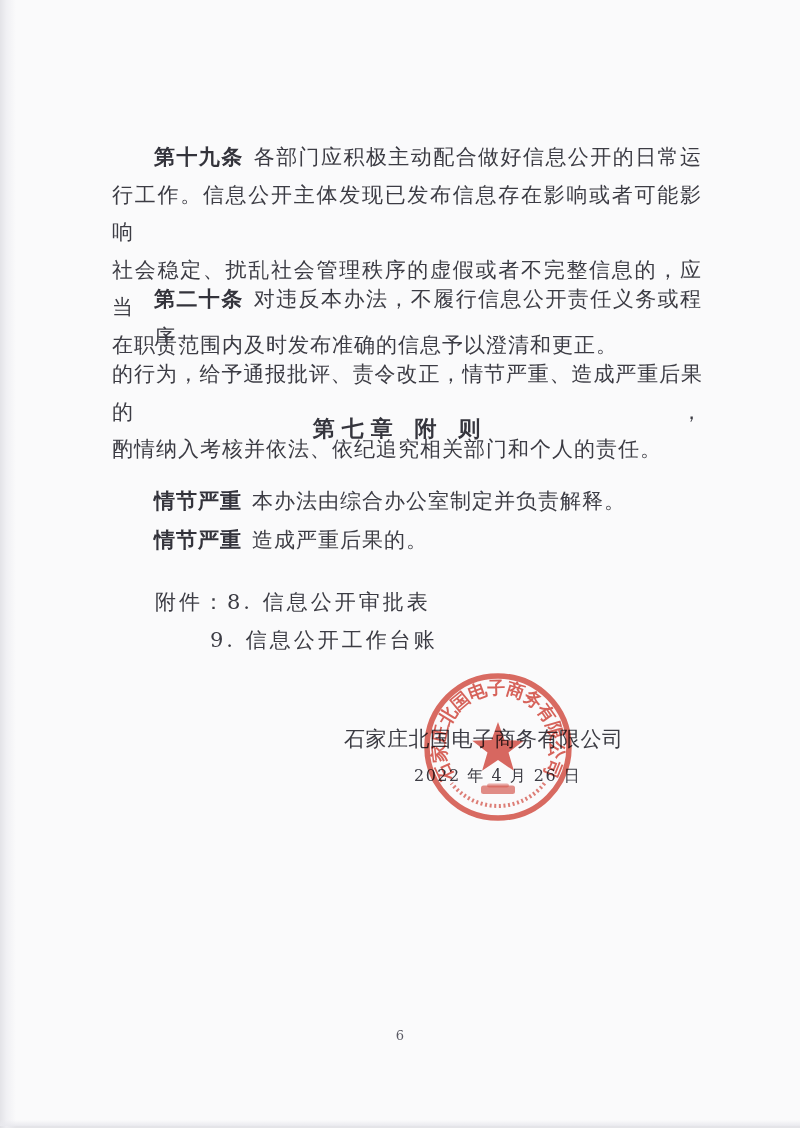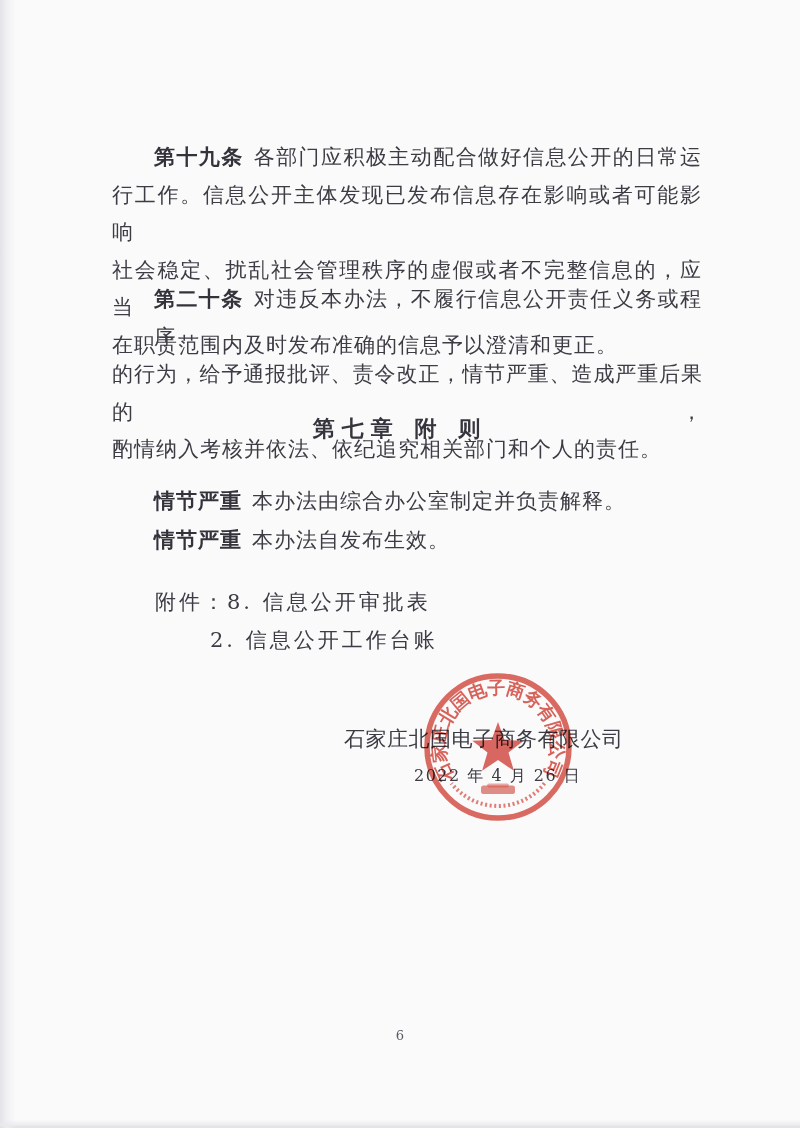--- a/index.html
+++ b/index.html
@@ -88,26 +88,26 @@
   <div class="textcol" style="top:280px;">
     <div class="line jl indent"><span class="term">第二十条</span><span>对违反本办法，不履行信息公开责任义务或程序</span></div>
     <div class="line jl" style="letter-spacing:0;">的行为，给予通报批评、责令改正，情节严重、造成严重后果的，</div>
     <div class="line">酌情纳入考核并依法、依纪追究相关部门和个人的责任。</div>
   </div>
 
   <div class="heading">第七章 附 则</div>
 
   <div class="textcol" style="top:482px;">
     <div class="line indent"><span class="term">情节严重</span><span>本办法由综合办公室制定并负责解释。</span></div>
-    <div class="line indent"><span class="term">情节严重</span><span>本办法自发布生效。</span></div>
+    <div class="line indent"><span class="term">情节严重</span><span>造成严重后果的。</span></div>
   </div>
 
   <div class="textcol attach" style="top:584px;left:155px;width:547px;">
     <div class="line"><span>附件：</span><span>8. 信息公开审批表</span></div>
-    <div class="line item2"><span>2. 信息公开工作台账</span></div>
+    <div class="line item2"><span>9. 信息公开工作台账</span></div>
   </div>
 
   <div class="sig-company">石家庄北国电子商务有限公司</div>
   <div class="sig-date">2022 年 4 月 26 日</div>
 
   <svg class="stamp" viewBox="0 0 172 172" aria-hidden="true">
 
     <circle cx="86" cy="86" r="71" fill="none" stroke="#d23a2e" stroke-width="5.5" opacity="0.82"></circle>
 
     <defs>

